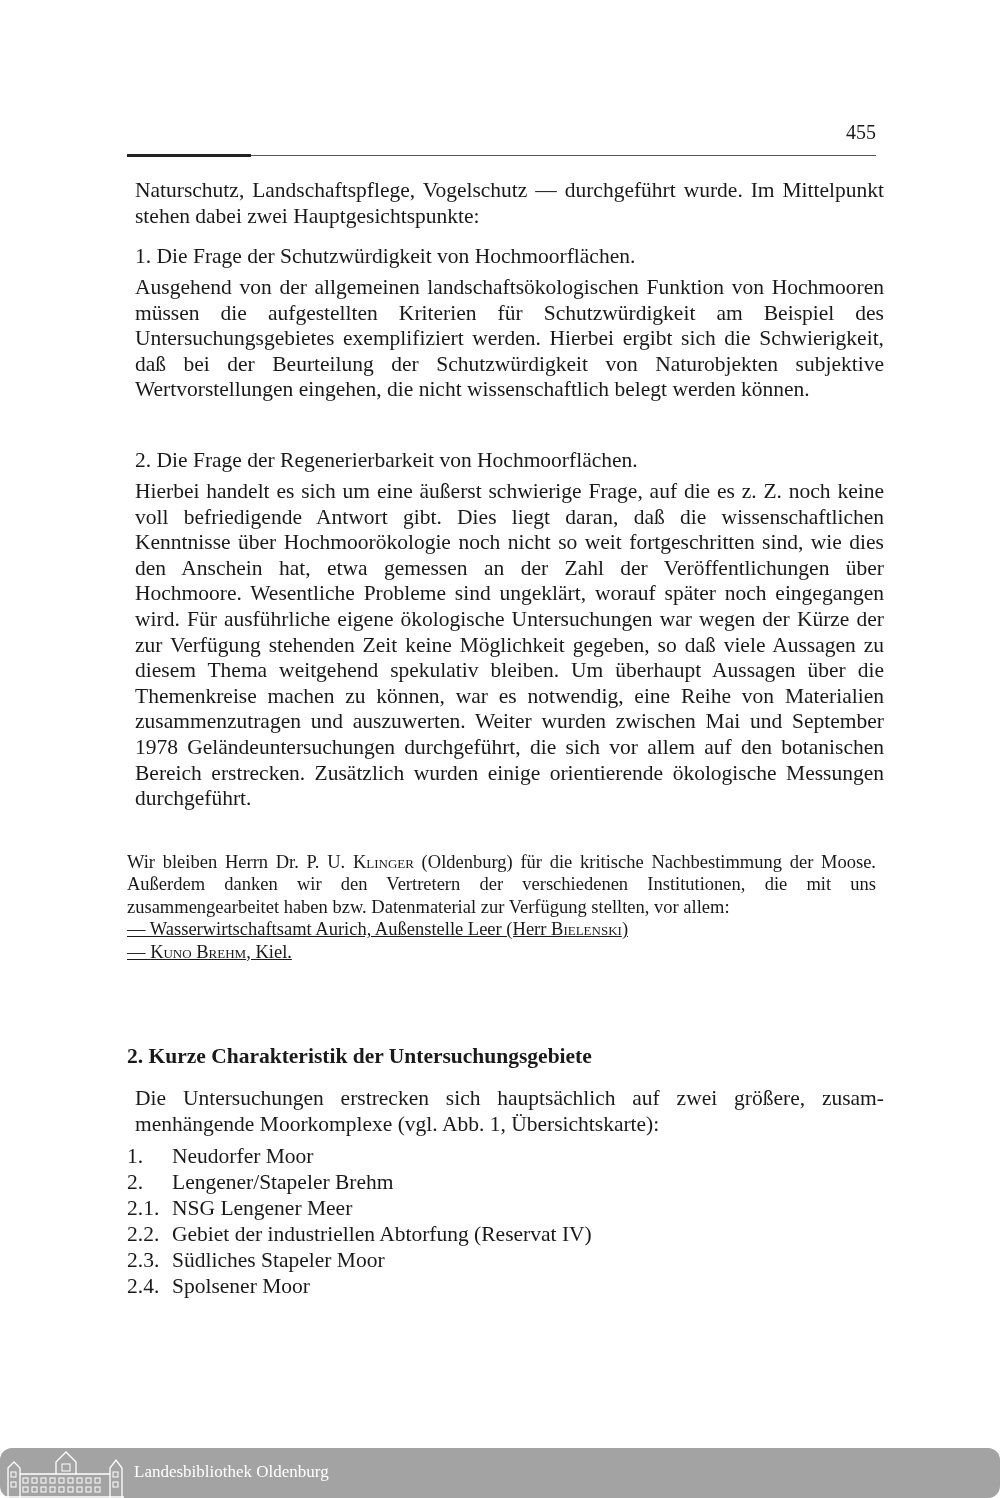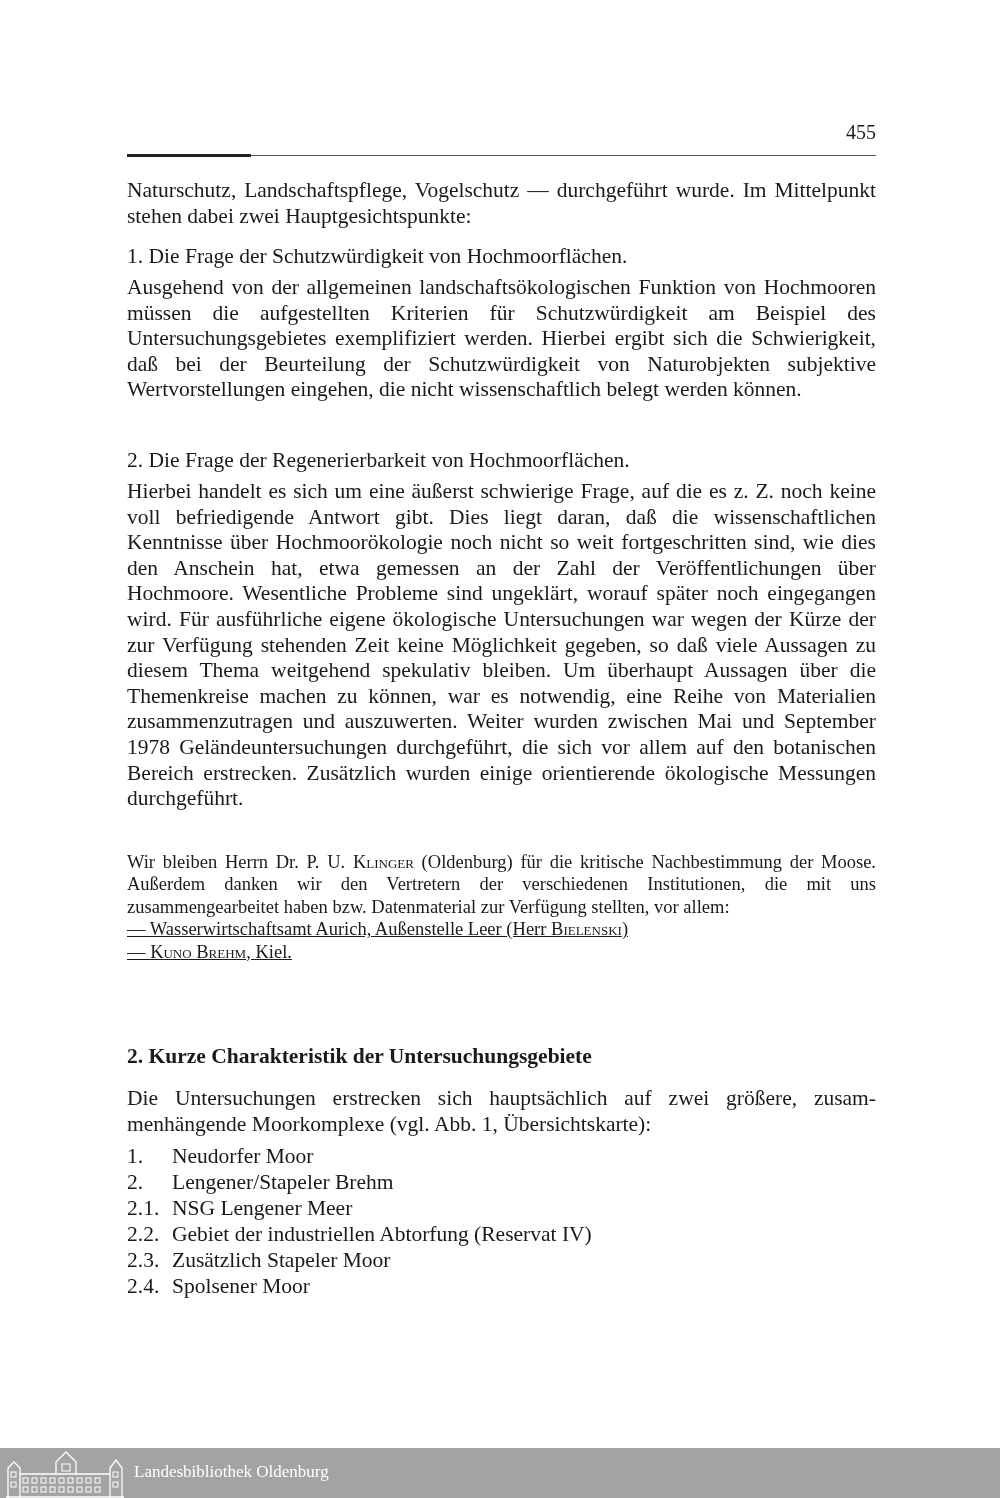--- a/index.html
+++ b/index.html
@@ -17,21 +17,21 @@
     .page-number { position: absolute; right: 0; top: 0; }
     .head-rule {
       position: absolute; top: 155px; left: 0; width: 749px; height: 1px;
       background: #555;
     }
     .head-rule-thick {
       position: absolute; top: 154px; left: 0; width: 124px; height: 3px;
       background: #222;
     }
     .p {
-      position: absolute; left: 0; width: 749px;
+      position: absolute; left: 8px; width: 749px;
       font-size: 21.5px; line-height: 25.6px;
       text-align: justify; text-align-last: left; hyphens: manual;
     }
     .small {
       position: absolute; left: 0; width: 749px;
       font-size: 18.5px; line-height: 22.4px;
       text-align: justify;
     }
     .sc { font-variant: small-caps; margin-top: 22px; }
     .heading {
@@ -42,20 +42,21 @@
       position: absolute; left: 0; top: 1143px; width: 749px;
       font-size: 21.5px; line-height: 26px; margin: 0; padding: 0; list-style: none;
     }
     .list li { display: flex; }
     .list .num { width: 45px; flex: 0 0 45px; }
     .dash-list { margin: 0; padding: 0; list-style: none; text-decoration: underline; }
     .dash-list li { display: block; }
     .footer {
       position: absolute; left: 0; top: 1448px; width: 1000px; height: 50px;
       background: #a3a3a3;
+      border-radius: 12px;
     }
     .footer-logo { position: absolute; left: 6px; top: 0; width: 118px; height: 50px; }
     .footer-text {
       position: absolute; left: 134px; top: 12px;
       color: #ffffff; font-size: 17px; line-height: 24px;
       font-family: "Liberation Serif", "DejaVu Serif", serif;
     }
   </style>
 </head>
 <body>
@@ -99,21 +100,21 @@
     <li>
         <span class="num">2.1.</span>
         <span>NSG Lengener Meer</span>
       </li>
     <li>
         <span class="num">2.2.</span>
         <span>Gebiet der industriellen Abtorfung (Reservat IV)</span>
       </li>
     <li>
         <span class="num">2.3.</span>
-        <span>Zusätzlich Stapeler Moor</span>
+        <span>Südliches Stapeler Moor</span>
       </li>
     <li>
         <span class="num">2.4.</span>
         <span>Spolsener Moor</span>
       </li>
   </ul>
 </div>
 
 <div class="footer">
   <svg class="footer-logo" viewBox="0 0 118 50" fill="none" stroke="#ffffff" stroke-width="1.3">

